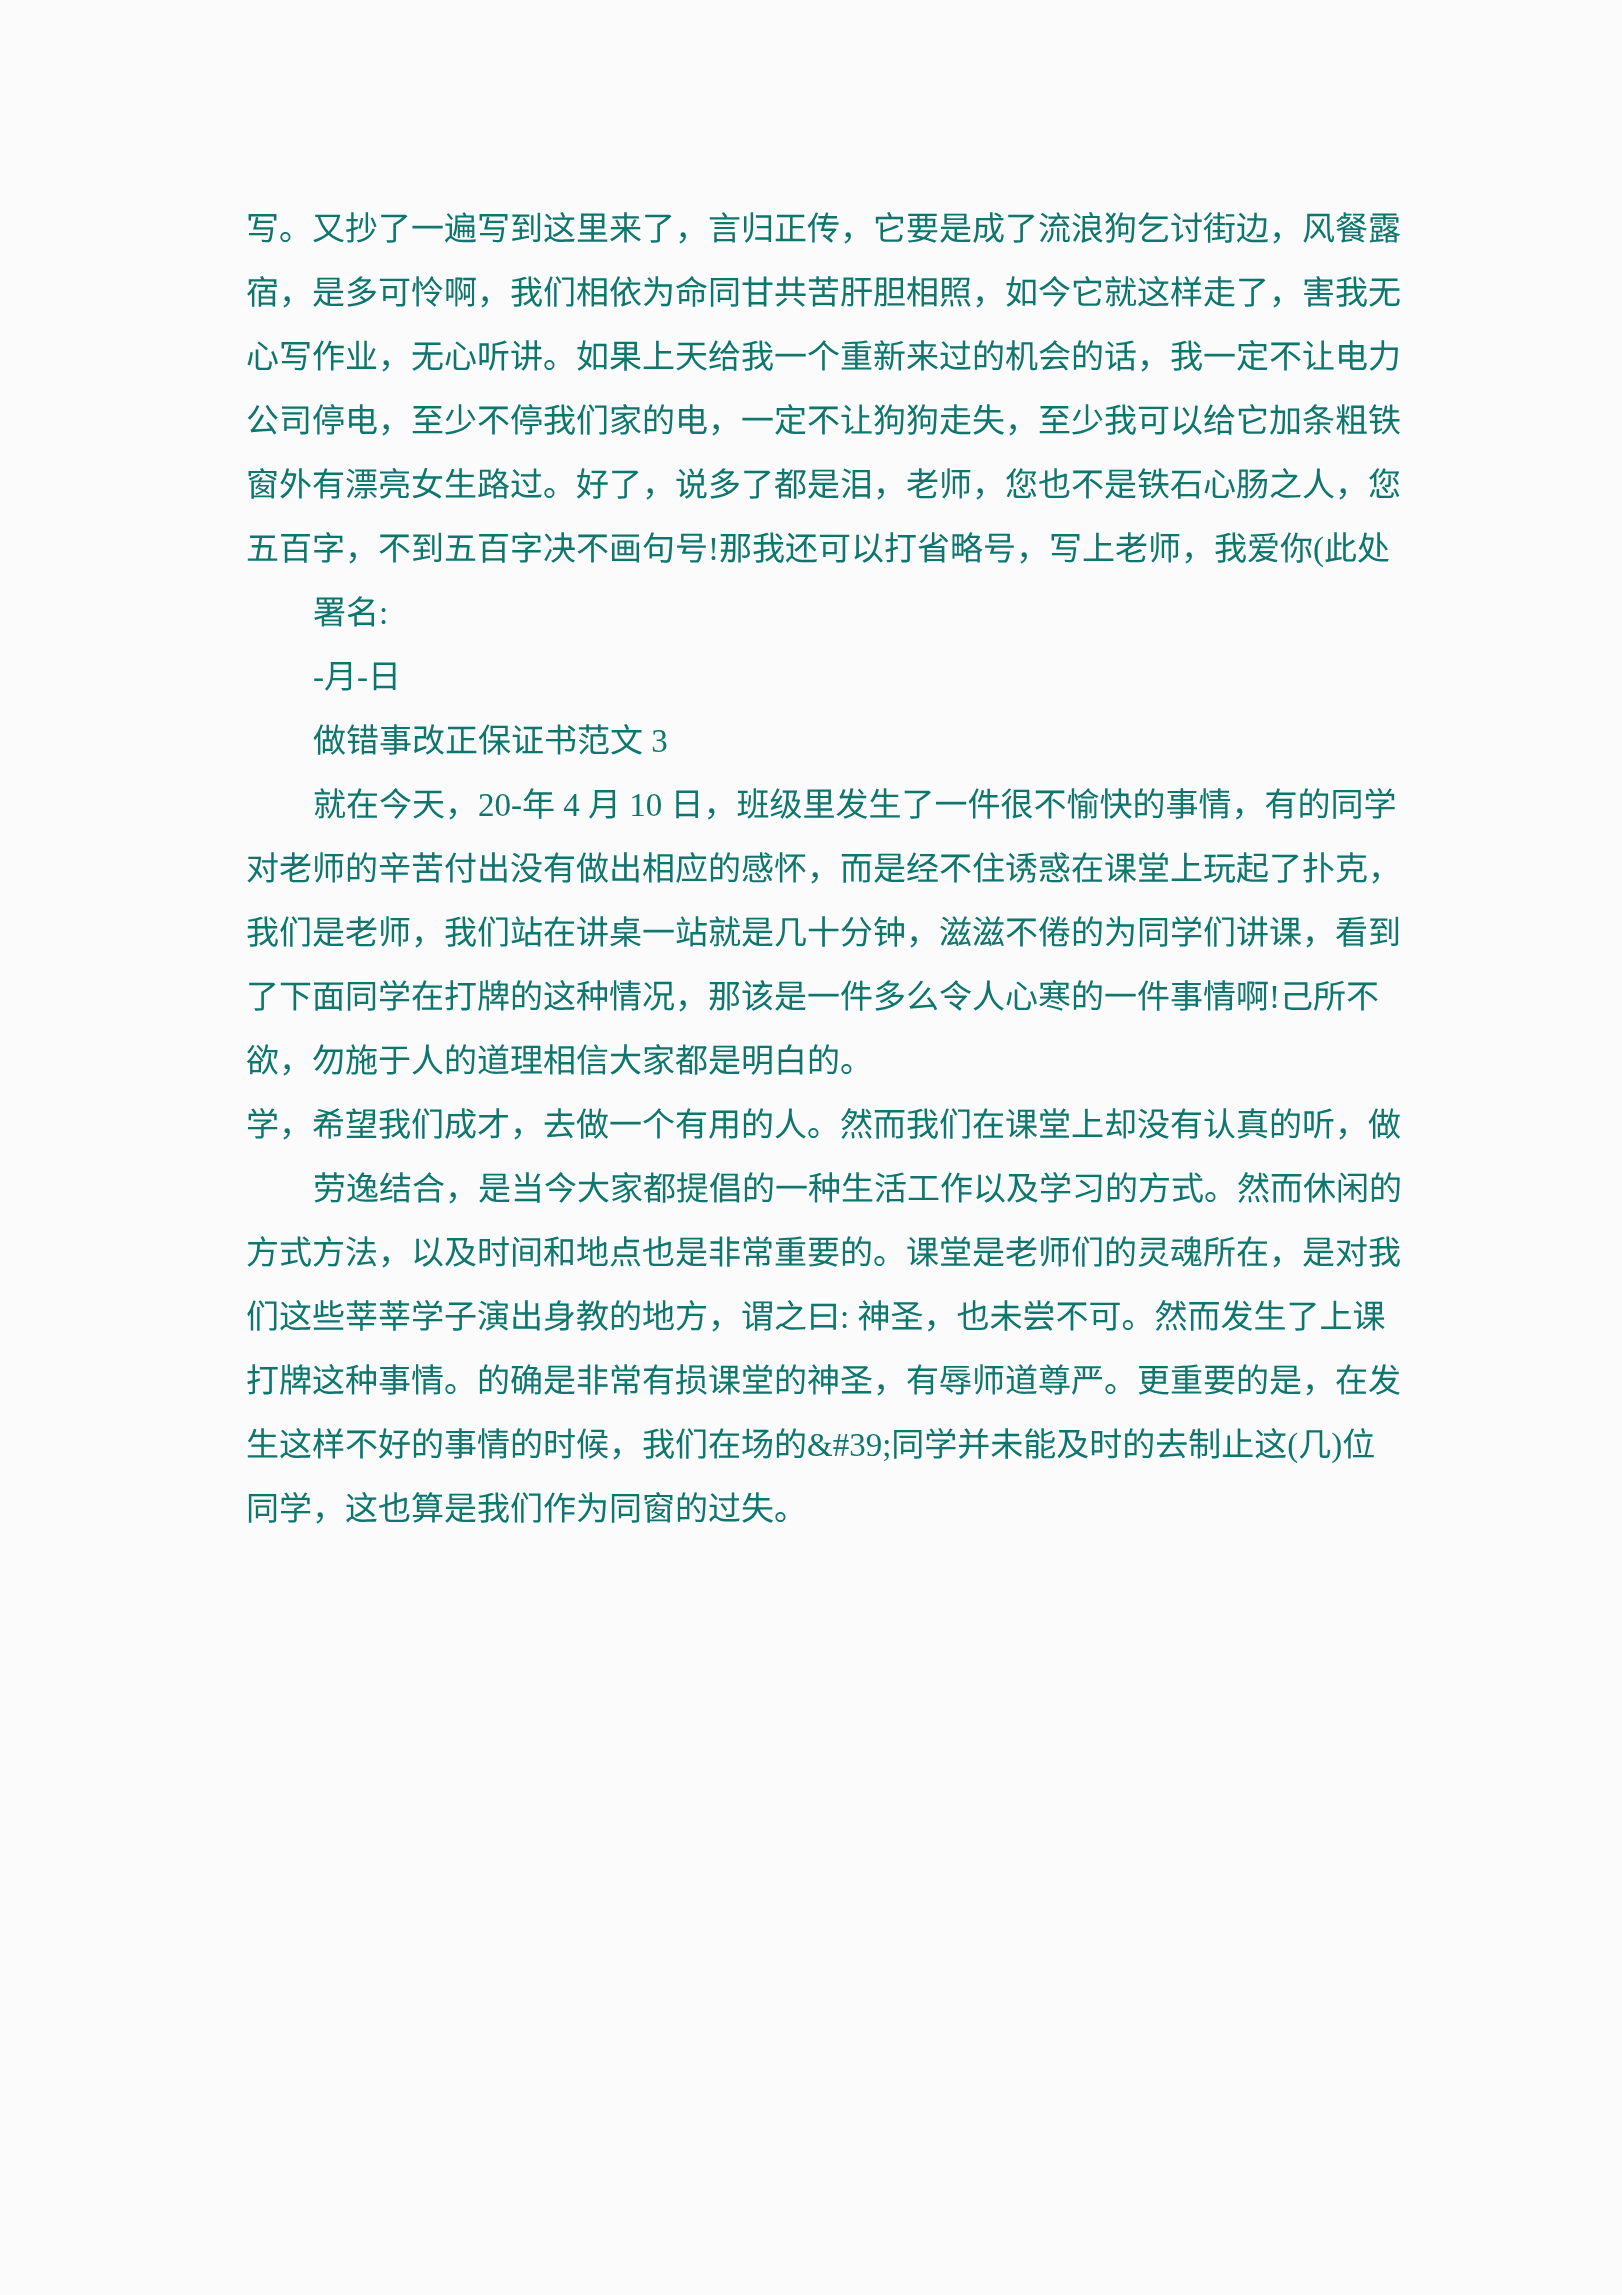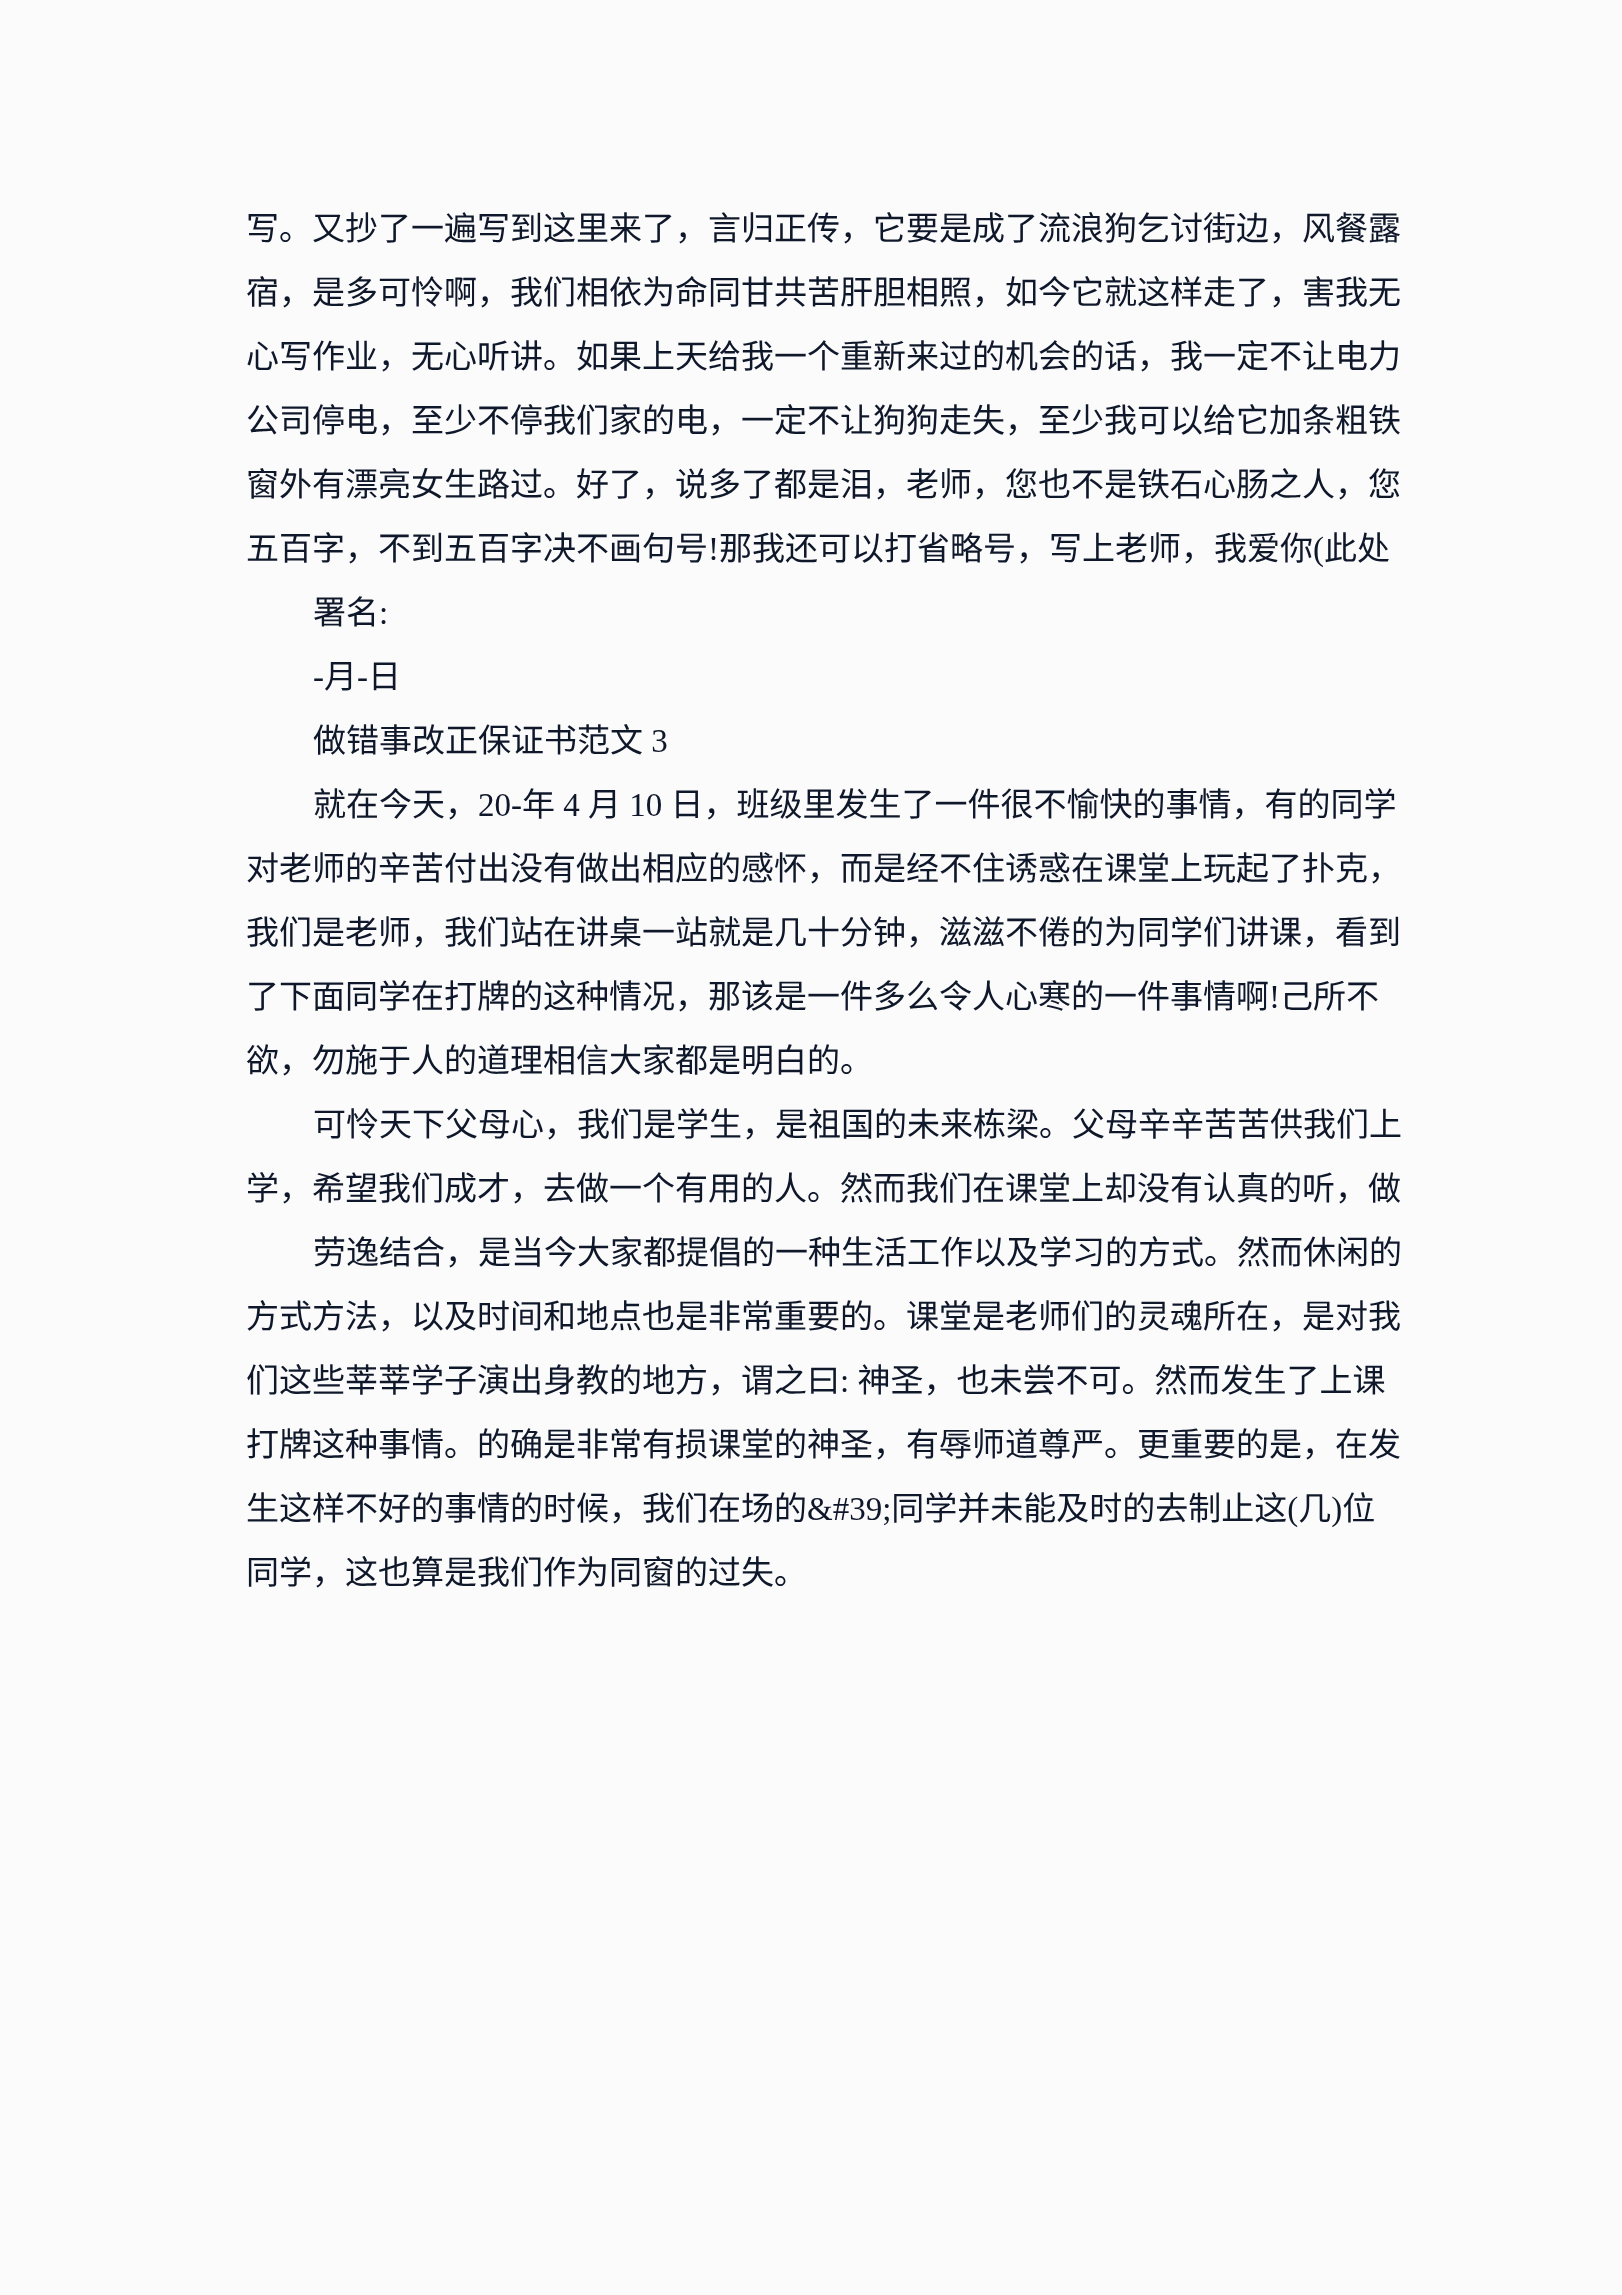--- a/index.html
+++ b/index.html
@@ -31,36 +31,35 @@
     letter-spacing: 0;
   }
   .line.indent {
     text-indent: 67px;
   }
 </style>
 </head>
 <body>
 
 <div class="page" style="background: rgb(251, 251, 251);">
-  <div class="text-block" id="text-block" style="color: #0f172a;">
+  <div class="text-block" id="text-block" style="color: #0f766e;">
       <div class="line">写。又抄了一遍写到这里来了，言归正传，它要是成了流浪狗乞讨街边，风餐露</div>
       <div class="line">宿，是多可怜啊，我们相依为命同甘共苦肝胆相照，如今它就这样走了，害我无</div>
       <div class="line">心写作业，无心听讲。如果上天给我一个重新来过的机会的话，我一定不让电力</div>
       <div class="line">公司停电，至少不停我们家的电，一定不让狗狗走失，至少我可以给它加条粗铁</div>
       <div class="line">窗外有漂亮女生路过。好了，说多了都是泪，老师，您也不是铁石心肠之人，您</div>
       <div class="line">五百字，不到五百字决不画句号!那我还可以打省略号，写上老师，我爱你(此处</div>
       <div class="line indent">署名:</div>
       <div class="line indent">-月-日</div>
       <div class="line indent">做错事改正保证书范文 3</div>
       <div class="line indent">就在今天，20-年 4 月 10 日，班级里发生了一件很不愉快的事情，有的同学</div>
       <div class="line">对老师的辛苦付出没有做出相应的感怀，而是经不住诱惑在课堂上玩起了扑克，</div>
       <div class="line">我们是老师，我们站在讲桌一站就是几十分钟，滋滋不倦的为同学们讲课，看到</div>
       <div class="line">了下面同学在打牌的这种情况，那该是一件多么令人心寒的一件事情啊!己所不</div>
       <div class="line">欲，勿施于人的道理相信大家都是明白的。</div>
-      <div class="line indent">可怜天下父母心，我们是学生，是祖国的未来栋梁。父母辛辛苦苦供我们上</div>
       <div class="line">学，希望我们成才，去做一个有用的人。然而我们在课堂上却没有认真的听，做</div>
       <div class="line indent">劳逸结合，是当今大家都提倡的一种生活工作以及学习的方式。然而休闲的</div>
       <div class="line">方式方法，以及时间和地点也是非常重要的。课堂是老师们的灵魂所在，是对我</div>
       <div class="line">们这些莘莘学子演出身教的地方，谓之曰: 神圣，也未尝不可。然而发生了上课</div>
       <div class="line">打牌这种事情。的确是非常有损课堂的神圣，有辱师道尊严。更重要的是，在发</div>
       <div class="line">生这样不好的事情的时候，我们在场的&amp;#39;同学并未能及时的去制止这(几)位</div>
       <div class="line">同学，这也算是我们作为同窗的过失。</div>
     </div>
 </div>
 

